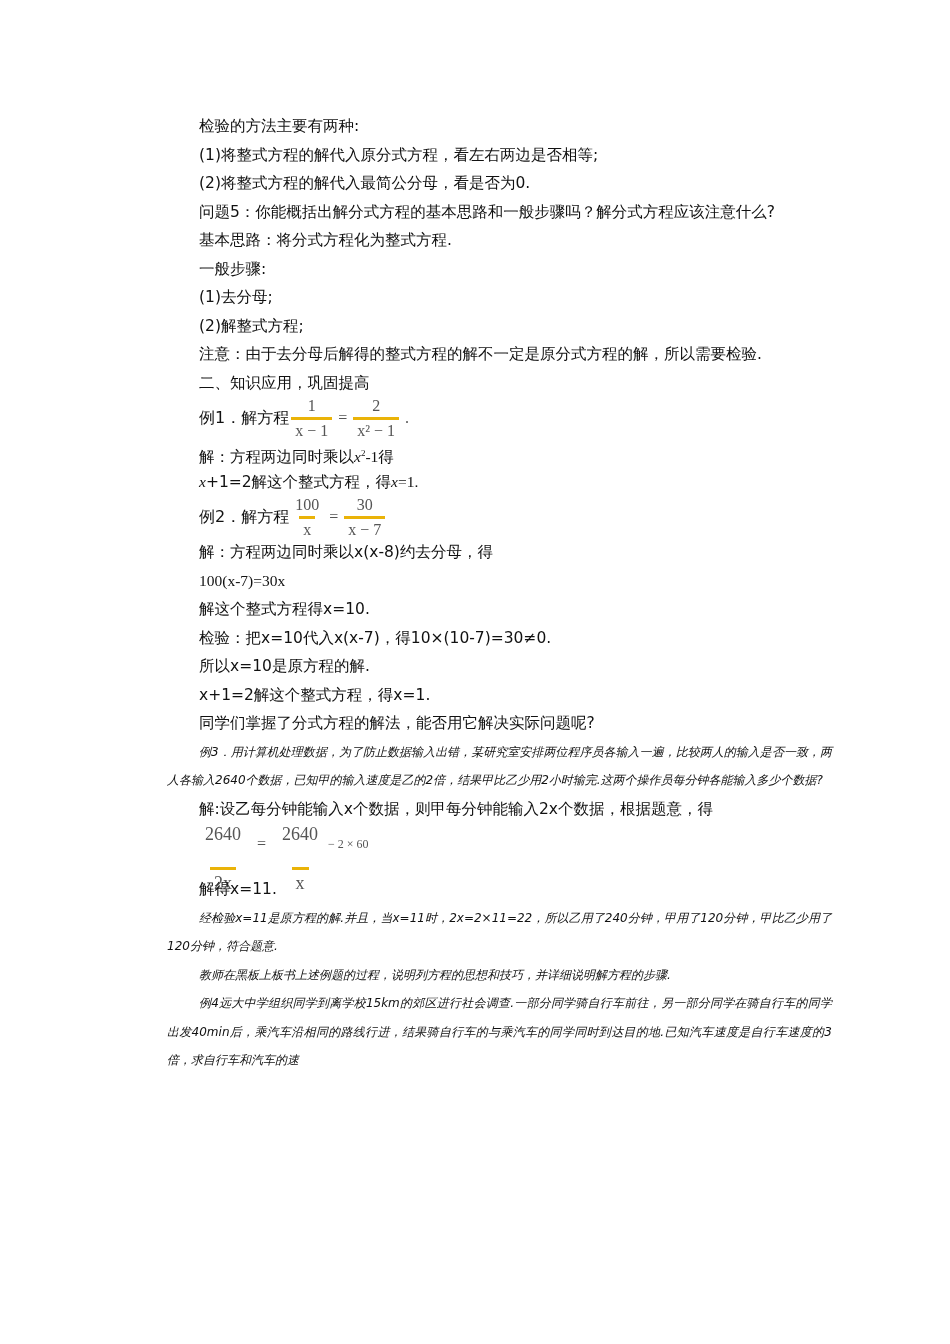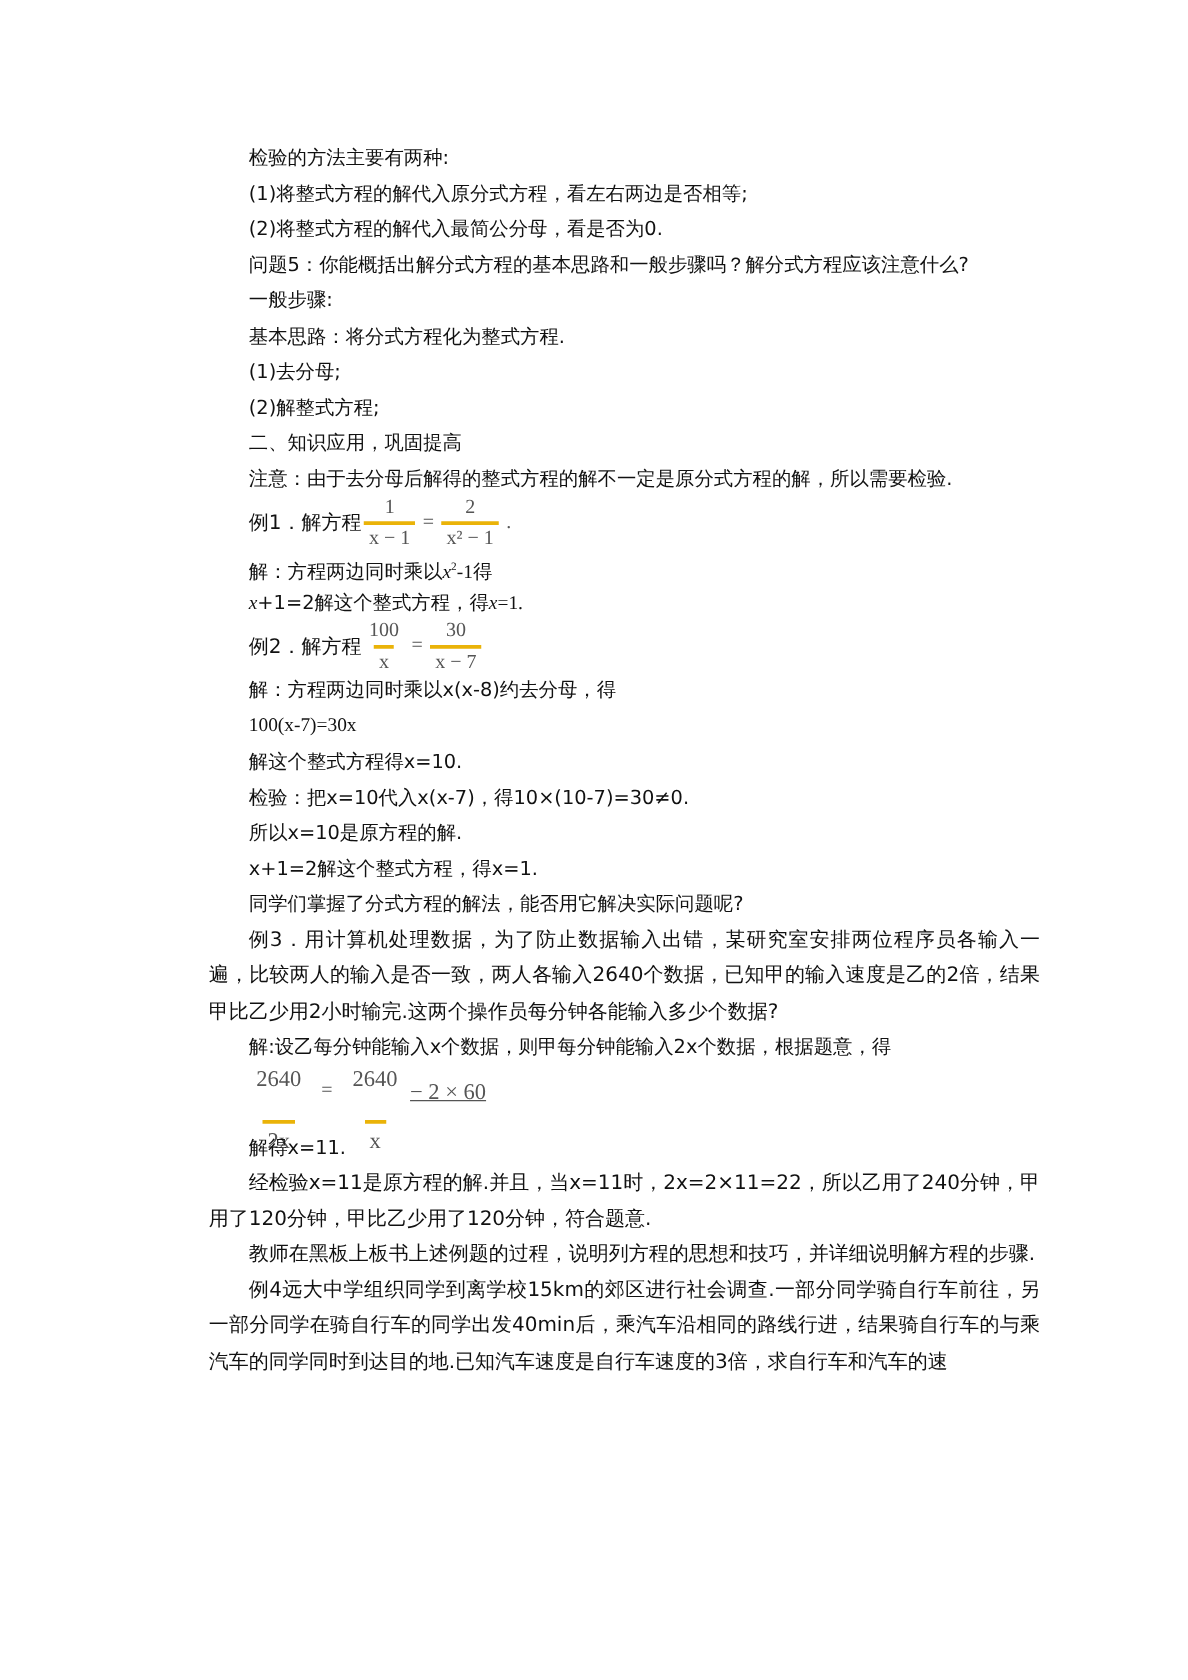--- a/index.html
+++ b/index.html
@@ -1,45 +1,45 @@
 <!DOCTYPE html>
 <html><head>
 <meta charset="utf-8">
 <style>
   html, body { margin: 0; padding: 0; background: #ffffff; }
   body { width: 950px; height: 1344px; position: relative; overflow: hidden;
          font-family: "DejaVu Sans", "Liberation Sans", sans-serif; color: #111; }
   .page { position: absolute; left: 145px; top: 112px; width: 665px; margin-left: 22px; }
   .line { font-size: 15.5px; line-height: 28.5px; height: 28.5px; white-space: nowrap; padding-left: 32px; }
-  .para { font-size: 16px; line-height: 28.5px; text-indent: 32px; text-align: justify; }
+  .para { font-size: 12px; line-height: 28.5px; text-indent: 32px; text-align: justify; font-style: italic; }
   .m { font-family: "Liberation Serif", "DejaVu Serif", serif; }
   .i { font-family: "Liberation Serif", "DejaVu Serif", serif; font-style: italic; }
   .frac { display: inline-flex; flex-direction: column; align-items: center; vertical-align: middle;
           font-family: "Liberation Serif", "DejaVu Serif", serif; color: #555; font-size: 16px; line-height: 18px; margin: 0 2px; }
   .frac .num { padding: 0 4px 2px; }
   .frac .den { border-top: 3px solid #eab308; padding: 2px 4px 0; }
   .eqline { height: 42px; line-height: 42px; padding-left: 32px; display: flex; align-items: flex-start; }
   .op { font-family: "Liberation Serif", serif; color: #555; margin: 0 4px; font-size: 16px; }
   .big .frac { font-size: 18px; line-height: 22px; gap: 20px; }
   sup { font-size: 9px; }
 </style>
 </head>
 <body>
 
 <div class="page">
   <div class="line">检验的方法主要有两种:</div>
   <div class="line">(1)将整式方程的解代入原分式方程，看左右两边是否相等;</div>
   <div class="line">(2)将整式方程的解代入最简公分母，看是否为0.</div>
   <div class="line">问题5：你能概括出解分式方程的基本思路和一般步骤吗？解分式方程应该注意什么?</div>
+  <div class="line">基本思路：将分式方程化为整式方程.</div>
   <div class="line">一般步骤:</div>
-  <div class="line">基本思路：将分式方程化为整式方程.</div>
   <div class="line">(1)去分母;</div>
   <div class="line">(2)解整式方程;</div>
+  <div class="line">注意：由于去分母后解得的整式方程的解不一定是原分式方程的解，所以需要检验.</div>
   <div class="line">二、知识应用，巩固提高</div>
-  <div class="line">注意：由于去分母后解得的整式方程的解不一定是原分式方程的解，所以需要检验.</div>
 
   <div class="eqline">
     <span>例1．解方程</span>
     <span class="frac">
       <span class="num">1</span>
       <span class="den">x − 1</span>
     </span>
     <span class="op">=</span>
     <span class="frac">
       <span class="num">2</span>
@@ -79,19 +79,19 @@
   <div class="eqline big" style="height:52px;">
     <span class="frac">
       <span class="num">2640</span>
       <span class="den">2x</span>
     </span>
     <span class="op" style="margin:0 10px;">=</span>
     <span class="frac">
       <span class="num">2640</span>
       <span class="den">x</span>
     </span>
-    <span class="op" style="font-size:18px;text-decoration:underline;">− 2 × 60</span>
+    <span class="op" style="font-size:12px;">− 2 × 60</span>
   </div>
   <div class="line">解得x=11.</div>
   <div class="para">经检验x=11是原方程的解.并且，当x=11时，2x=2×11=22，所以乙用了240分钟，甲用了120分钟，甲比乙少用了120分钟，符合题意.</div>
   <div class="para">教师在黑板上板书上述例题的过程，说明列方程的思想和技巧，并详细说明解方程的步骤.</div>
   <div class="para">例4远大中学组织同学到离学校15km的郊区进行社会调查.一部分同学骑自行车前往，另一部分同学在骑自行车的同学出发40min后，乘汽车沿相同的路线行进，结果骑自行车的与乘汽车的同学同时到达目的地.已知汽车速度是自行车速度的3倍，求自行车和汽车的速</div>
 </div>
 
 </body></html>

